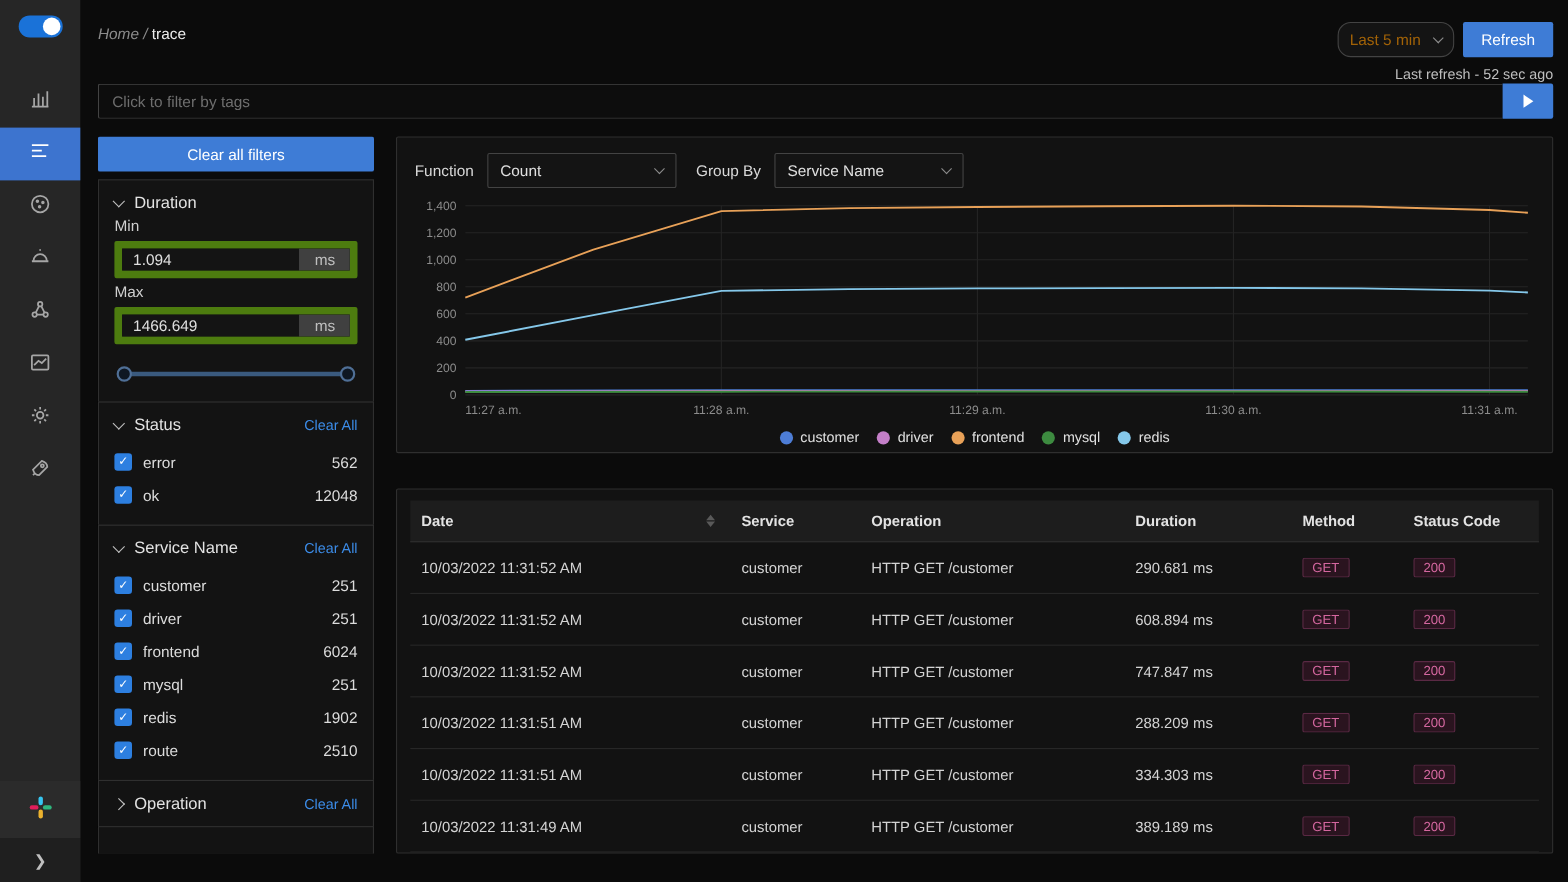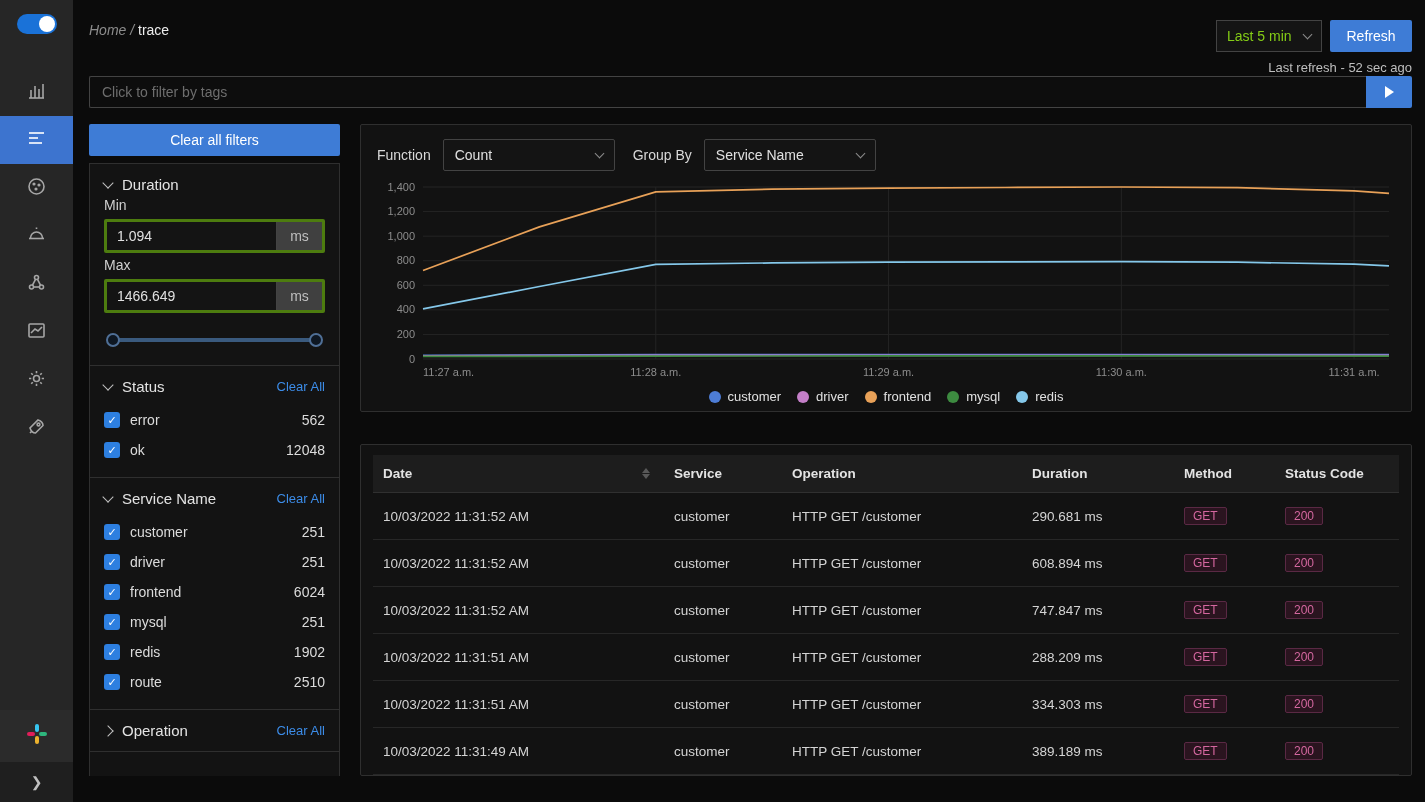--- a/index.html
+++ b/index.html
@@ -20,21 +20,21 @@
   .collapse-bar { width:100%; height:40px; background:#1f1f1f; color:#bfbfbf; display:flex; align-items:center; justify-content:center; font-size:14px; cursor:pointer; }
 
   
   .main { flex:1; position:relative; padding:0 13px 0 16px; }
   .topbar { display:flex; justify-content:space-between; padding-top:20px; height:76px; }
   .breadcrumb { font-size:14px; padding-top:2px; }
   .breadcrumb .bc-home, .breadcrumb .bc-sep { color:#8c8c8c;font-style:italic; }
   .breadcrumb .bc-cur { color:#ededed; }
   .top-controls { text-align:right; }
   .controls-row { display:flex; gap:8px; justify-content:flex-end; }
-  .time-select { width:106px; height:32px; background:#141414; border:1px solid #434343; border-radius:0; display:flex; align-items:center; justify-content:space-between; padding:0 10px; font-size:14px; color:#84cc16; cursor:pointer; }
+  .time-select { width:106px; height:32px; background:#141414; border:1px solid #434343; border-radius:12px; display:flex; align-items:center; justify-content:space-between; padding:0 10px; font-size:14px; color:#a16207; cursor:pointer; }
   .btn-blue { background:#3e7cd6; color:#fff; border:none; border-radius:2px; font-size:14px; cursor:pointer; font-family:"Liberation Sans", sans-serif; }
   .refresh-btn { width:82px; height:32px; }
   .last-refresh { margin-top:8px; font-size:13px; color:#bfbfbf; }
 
   .filter-row { display:flex; }
   .tag-input { flex:1; height:32px; background:#0d0d0d; border:1px solid #434343; border-right:none; border-radius:2px 0 0 2px; color:#d9d9d9; font-size:14px; padding:0 12px; outline:none; font-family:"Liberation Sans", sans-serif; }
   .tag-input::placeholder { color:#6e6e6e; }
   .run-btn { width:46px; height:32px; border-radius:0 2px 2px 0; display:flex; align-items:center; justify-content:center; }
   .play-tri { width:0; height:0; border-left:9px solid #fff; border-top:6px solid transparent; border-bottom:6px solid transparent; }
 
@@ -44,21 +44,21 @@
   .filter-panel { width:251px; flex-shrink:0; overflow:hidden; }
   .clear-filters-btn { width:100%; height:32px; margin-bottom:8px; }
   .filter-card { background:#131313; border:1px solid #2f2f2f; padding:12px 14px; margin-top:-1px; }
   .sec-head { display:flex; align-items:center; gap:10px; cursor:pointer; }
   .sec-title { font-size:15px; color:#e3e3e3; flex:1; }
   .clear-all-link { font-size:13px; color:#3c8ce8; cursor:pointer; }
   .chev { width:8px; height:8px; border-right:1.6px solid #c0c0c0; border-bottom:1.6px solid #c0c0c0; display:inline-block; flex-shrink:0; }
   .chev.down { transform:rotate(45deg); margin-top:-4px; }
   .chev.right { transform:rotate(-45deg); }
   .fld-label { font-size:14px; color:#cfcfcf; margin:4px 0 6px; }
-  .input-group { display:flex; height:34px; border:3px solid #4d7c0f; border-radius:2px; overflow:hidden; }
+  .input-group { display:flex; height:34px; border:7px solid #4d7c0f; border-radius:2px; overflow:hidden; }
   .input-group input { flex:1; background:#141414; border:none; outline:none; color:#e0e0e0; font-size:14px; padding:0 10px; font-family:"Liberation Sans", sans-serif; min-width:0; }
   .input-addon { width:46px; background:#404040; border-left:1px solid #434343; display:flex; align-items:center; justify-content:center; font-size:14px; color:#bfbfbf; }
   .slider { position:relative; height:14px; margin:20px 4px 6px; }
   .slider .rail { position:absolute; left:0; right:0; top:5px; height:4px; border-radius:2px; background:#3a5a7e; }
   .slider .handle { position:absolute; top:0; width:14px; height:14px; border-radius:50%; background:#0e1722; border:2px solid #4f6f96; cursor:pointer; }
   .check-list { margin-top:10px; }
   .check-row { display:flex; align-items:center; height:30px; gap:10px; cursor:pointer; }
   .checkbox { width:16px; height:16px; border-radius:3px; background:#2d7fe0; color:#fff; font-size:11px; line-height:16px; text-align:center; flex-shrink:0; }
   .check-label { flex:1; font-size:14px; color:#dcdcdc; }
   .check-count { font-size:14px; color:#dcdcdc; }

